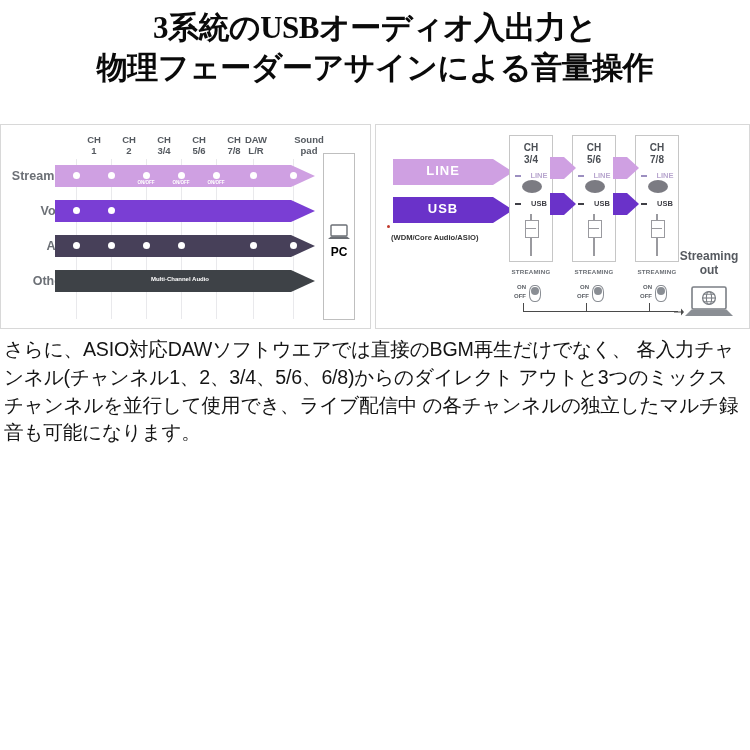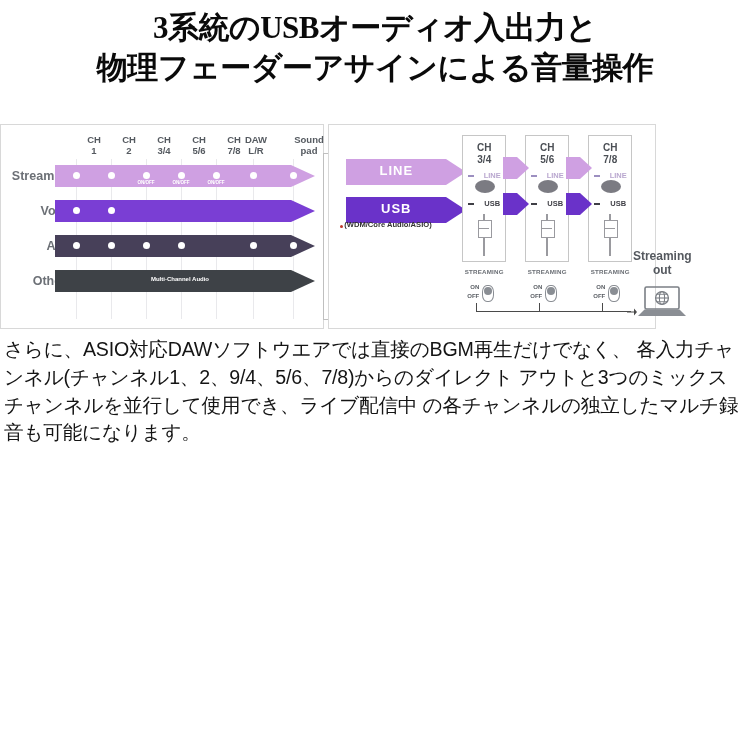--- a/index.html
+++ b/index.html
@@ -20,21 +20,21 @@
     font-size:31px;
     line-height:1.30;
     letter-spacing:-0.5px;
     color:#0a0a0a;
   }
   .title .l1{display:block;font-family:Liberation Serif, serif;}
   .title .l2{display:block;}
 
   
   .diagrams{
-    position:absolute;left:0;top:124px;width:656px;height:205px;
+    position:absolute;left:0;top:124px;width:750px;height:205px;
     display:flex;gap:4px;
   }
   .panel{
     position:relative;
     background:#ffffff;
     border:1px solid #d8d8d8;
     box-sizing:border-box;
   }
   .panel-left{width:371px;height:205px;}
   .panel-right{width:375px;height:205px;}
@@ -289,21 +289,21 @@
         <div class="lbl" style="width:100px;">LINE</div>
       </div>
 
       <div class="bigarrow" style="left:17px;top:72px;width:120px;">
         <div class="body" style="width:100px;background:#6a32c9;"></div>
         <div class="head" style="left:100px;border-left:20px solid #6a32c9;"></div>
         <div class="lbl" style="width:100px;">USB</div>
       </div>
 
       <div class="wdmdot" style="left:11px;top:100px;"></div>
-      <div class="wdm" style="left:15px;top:95px;text-align:center;">(WDM/Core Audio/ASIO)</div>
+      <div class="wdm" style="left:15px;top:108px;text-align:center;">(WDM/Core Audio/ASIO)</div>
 
       <div class="strip" style="left:133px;top:10px;">
         <div class="ch">
           <div>CH</div>
           <div>3/4</div>
         </div>
         <div class="tick" style="left:5px;top:39px;"></div>
         <div class="linelbl" style="padding-left:8px;">LINE</div>
         <div class="knob"></div>
         <div class="tickd" style="left:5px;top:67px;"></div>
@@ -393,16 +393,16 @@
         <ellipse cx="28" cy="13" rx="2.6" ry="6.4" fill="none" stroke="#7b7f85" stroke-width="1.1"></ellipse>
         <line x1="21.6" y1="13" x2="34.4" y2="13" stroke="#7b7f85" stroke-width="1.1"></line>
         <line x1="22.4" y1="9.3" x2="33.6" y2="9.3" stroke="#7b7f85" stroke-width="0.9"></line>
         <line x1="22.4" y1="16.7" x2="33.6" y2="16.7" stroke="#7b7f85" stroke-width="0.9"></line>
         <path d="M4 31 L52 31 L45.5 24.5 L10.5 24.5 Z" fill="#8a8e94"></path>
       </svg>
     </div>
   </div>
 
   <div class="bodytext">
-    <p>さらに、ASIO対応DAWソフトウエアでは直接のBGM再生だけでなく、 各入力チャンネル(チャンネル1、2、9/4、5/6、7/8)からのダイレクト アウトと3つのミックスチャンネルを並行して使用でき、ライブ配信中 の各チャンネルの独立したマルチ録音も可能になります。</p>
+    <p>さらに、ASIO対応DAWソフトウエアでは直接のBGM再生だけでなく、 各入力チャンネル(チャンネル1、2、3/4、5/6、6/8)からのダイレクト アウトと3つのミックスチャンネルを並行して使用でき、ライブ配信中 の各チャンネルの独立したマルチ録音も可能になります。</p>
   </div>
 
 </div>
 
 </body></html>

